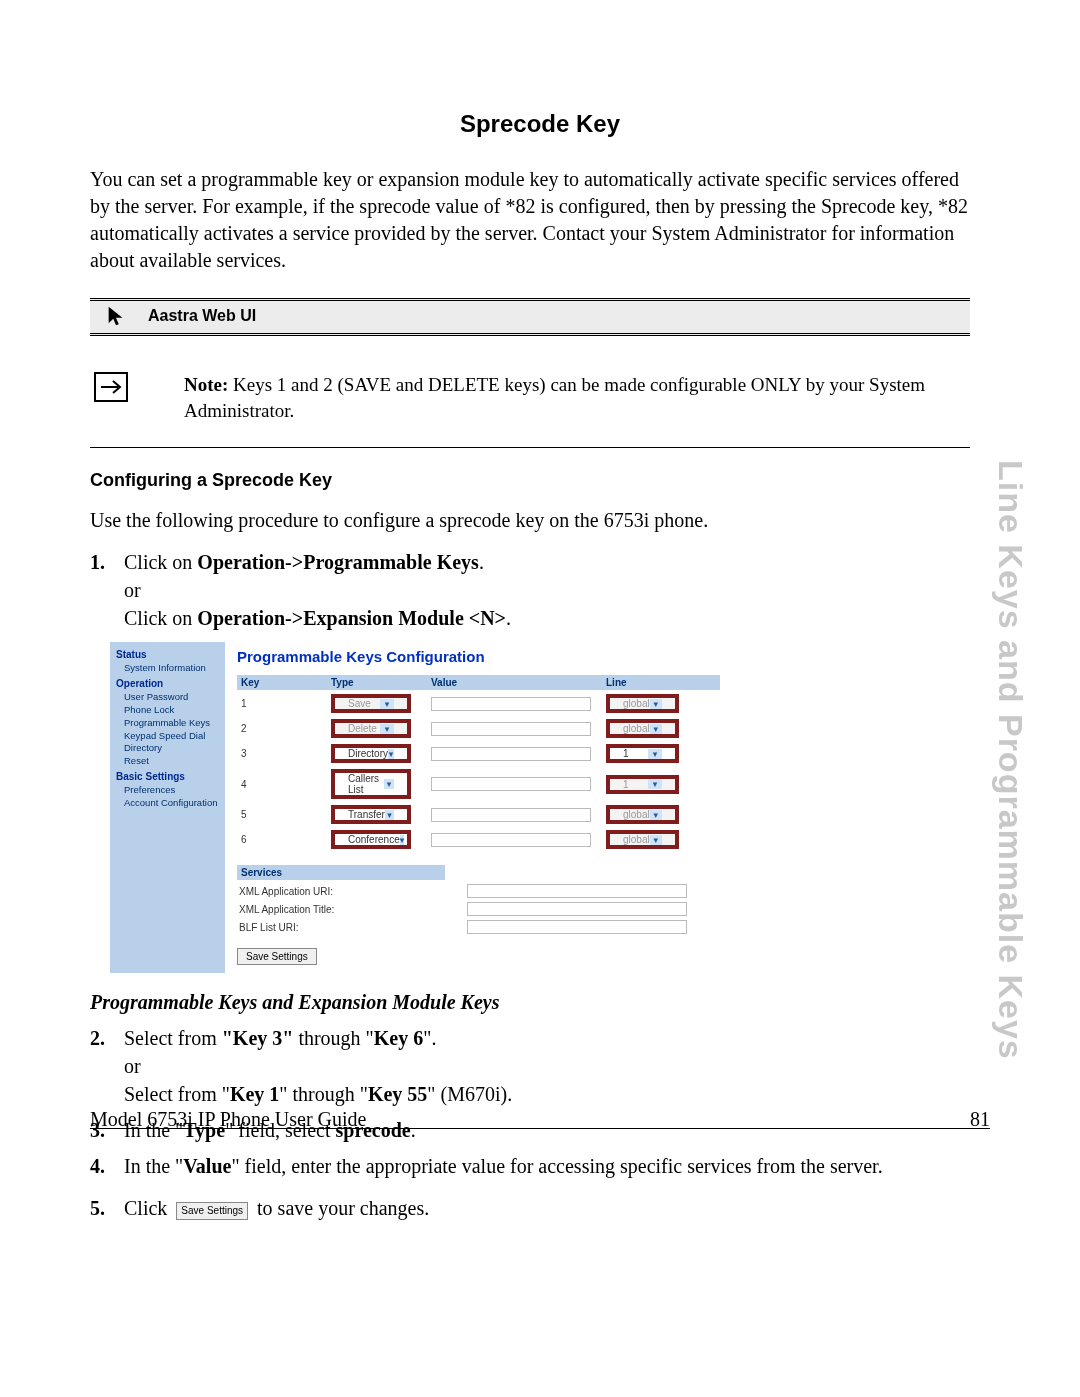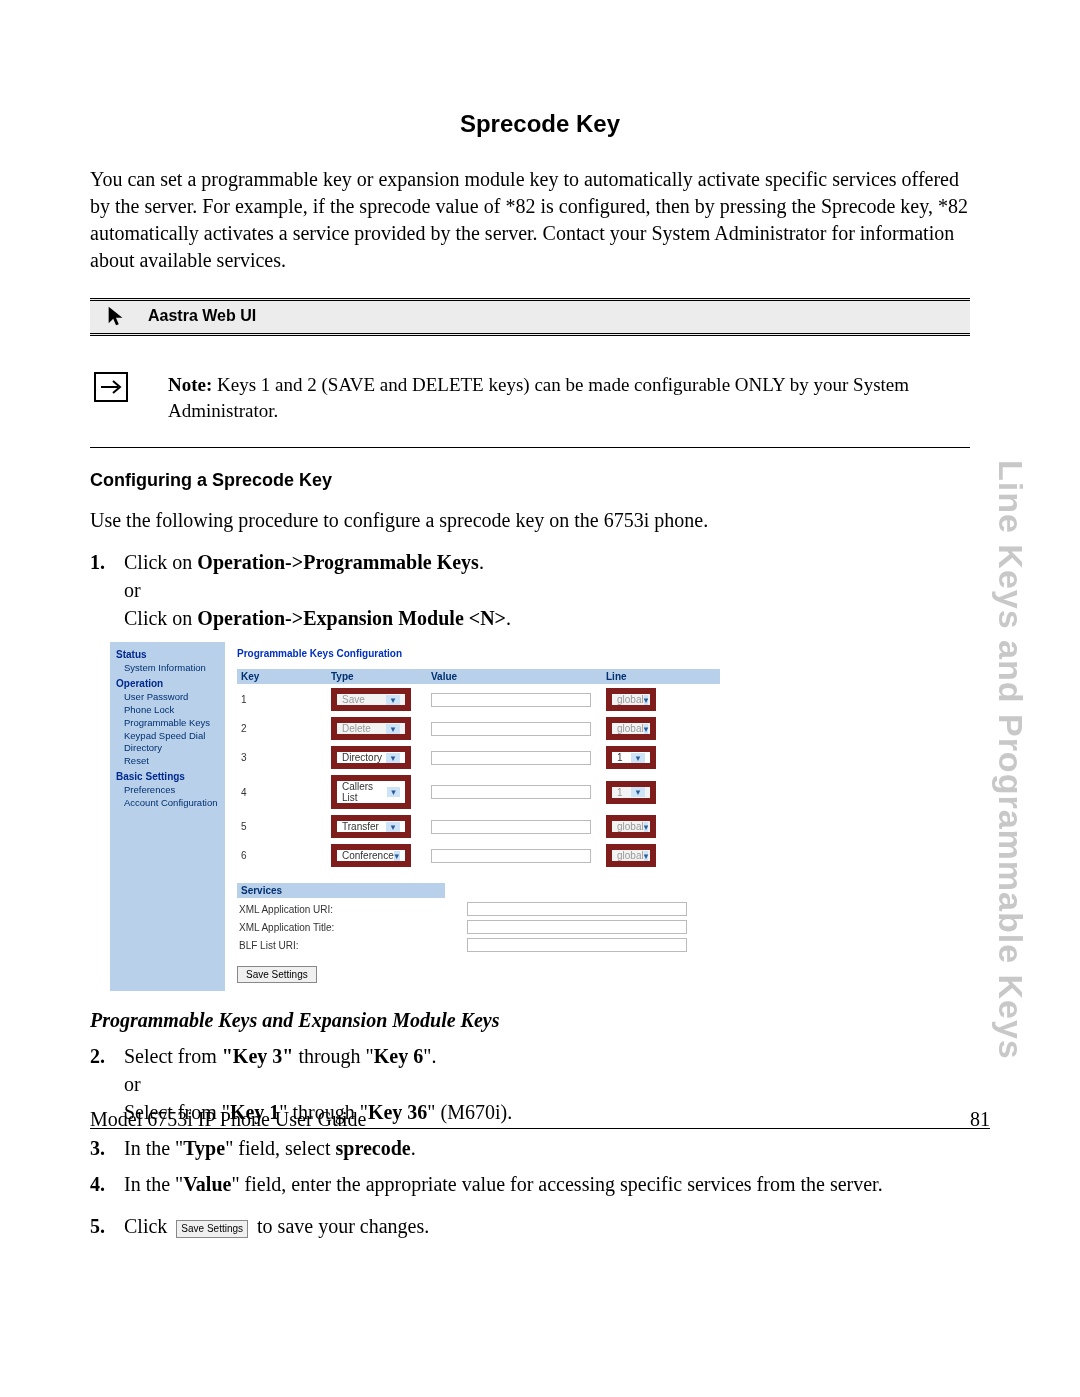--- a/index.html
+++ b/index.html
@@ -49,21 +49,21 @@
     display: inline-block;
   }
   .mouse-icon svg { width: 22px; height: 22px; }
   .webui-label {
     font-family: Arial, Helvetica, sans-serif;
     font-weight: bold;
     font-size: 16px;
   }
   .note-block {
     display: flex;
-    gap: 40px;
+    gap: 56px;
     margin: 18px 0 10px 0;
     align-items: flex-start;
   }
   .note-wrap {
     border-top: 1px solid #000;
     border-bottom: 1px solid #000;
     padding: 12px 0 14px 0;
     margin-top: 6px;
   }
   .arrow-icon {
@@ -121,39 +121,39 @@
     padding: 4px 0 6px 6px;
     color: #003070;
   }
   .ui-sidebar .hdr { font-weight: bold; color: #00298f; margin-top: 3px; margin-bottom:2px;}
   .ui-sidebar .item { margin-left: 8px; font-size: 9.5px; line-height: 1.35; cursor: pointer; }
   .ui-main {
     flex: 1;
     background: #fff;
     padding: 6px 10px 8px 12px;
   }
-  .ui-title { color: #0030c0; font-weight: bold; font-size: 10px; margin-bottom: 10px; }
+  .ui-title { color: #0030c0; font-weight: bold; font-size: 15px; margin-bottom: 10px; }
   .ui-thead { display: flex; background: #b8d0ea; color: #003070; font-weight: bold; font-size: 10px; }
   .ui-thead > div, .ui-row > div { padding: 2px 4px; }
   .col-key  { width: 90px; }
   .col-type { width: 100px; }
   .col-value{ width: 175px; }
   .col-line { width: 60px; }
   .ui-row { display: flex; align-items: center; font-size: 10px; color: #333; margin-top: 2px; }
   .ui-select {
-    border: 6px solid #7f1d1d; background: #fff; font-size: 10px;
-    width: 80px; padding: 0 5px;
+    border: 4px solid #7f1d1d; background: #fff; font-size: 10px;
+    width: 80px; padding: 0 13px;
     display: flex; justify-content: space-between; align-items: center;
   }
   .ui-select.disabled { background: #f3f3f3; color: #999; }
   .ui-select .caret {
     background: #cde3f7; color: #2a5a9a;
     width: 14px; text-align: center; font-size: 9px;
   }
-  .ui-select-sm { width: 50px; }
+  .ui-select-sm { width: 73px; }
   .ui-input {
     border: 1px solid #bbb; background: #fff; height: 14px; width: 160px;
   }
   .ui-services { margin-top: 14px; }
   .ui-services .svc-head {
     background: #b8d0ea; color: #003070; font-weight: bold;
     width: 208px; padding: 2px 4px;
   }
   .svc-row { display: flex; align-items: center; margin-top: 4px; }
   .svc-label { width: 230px; color: #333; padding-left: 2px;}
@@ -378,21 +378,21 @@
     </div>
 
     <div class="italic-head">Programmable Keys and Expansion Module Keys</div>
 
     <ol class="steps">
       <li>
         <span class="num">2.</span>
         <span class="step-body">
           <span>Select from </span><b>"Key 3"</b><span> through "</span><b>Key 6</b><span>".</span><br>
           <span>or</span><br>
-          <span>Select from "</span><b>Key 1</b><span>" through "</span><b>Key 36</b><span>" (M670i).</span>
+          <span>Select from "</span><b>Key 1</b><span>" through "</span><b>Key 55</b><span>" (M670i).</span>
         </span>
       </li>
       <li>
         <span class="num">3.</span>
         <span class="step-body">
           <span>In the "</span><b>Type</b><span>" field, select </span><b>sprecode</b><span>.</span>
         </span>
       </li>
       <li>
         <span class="num">4.</span>

